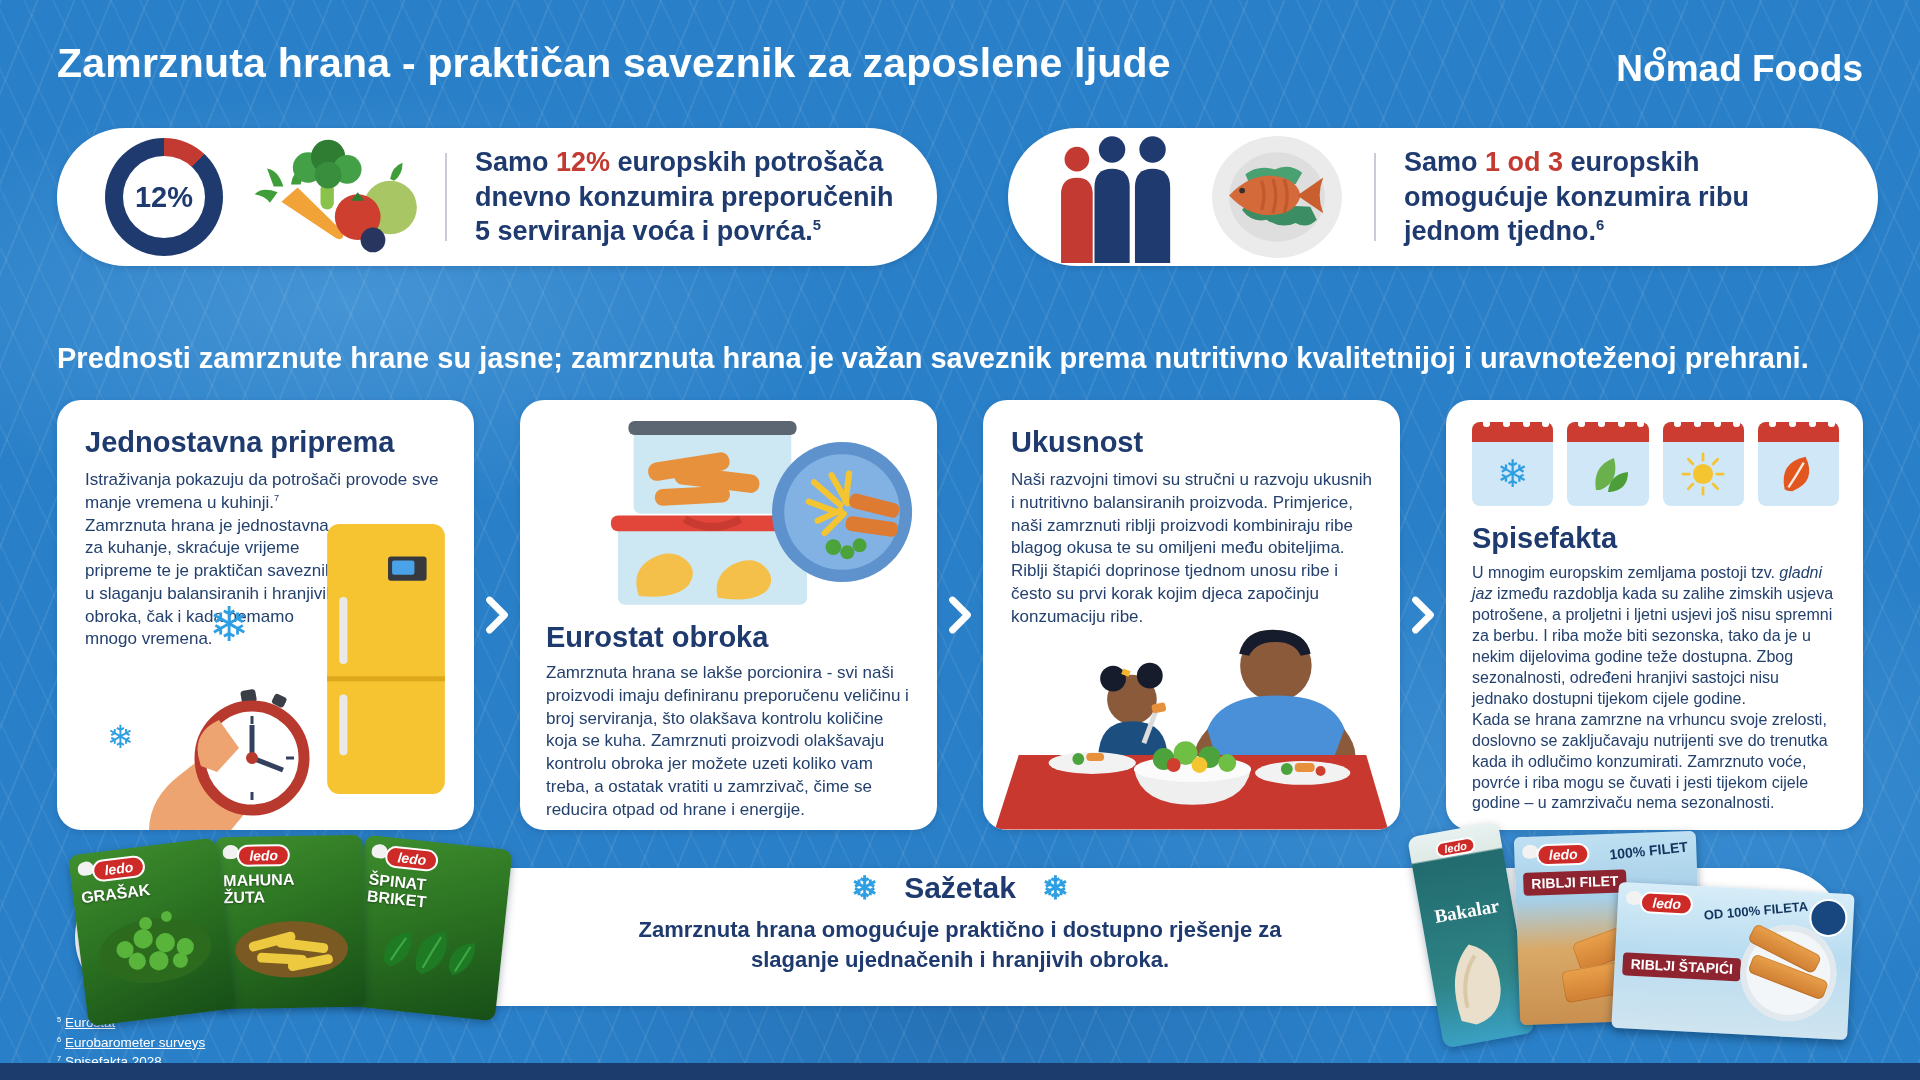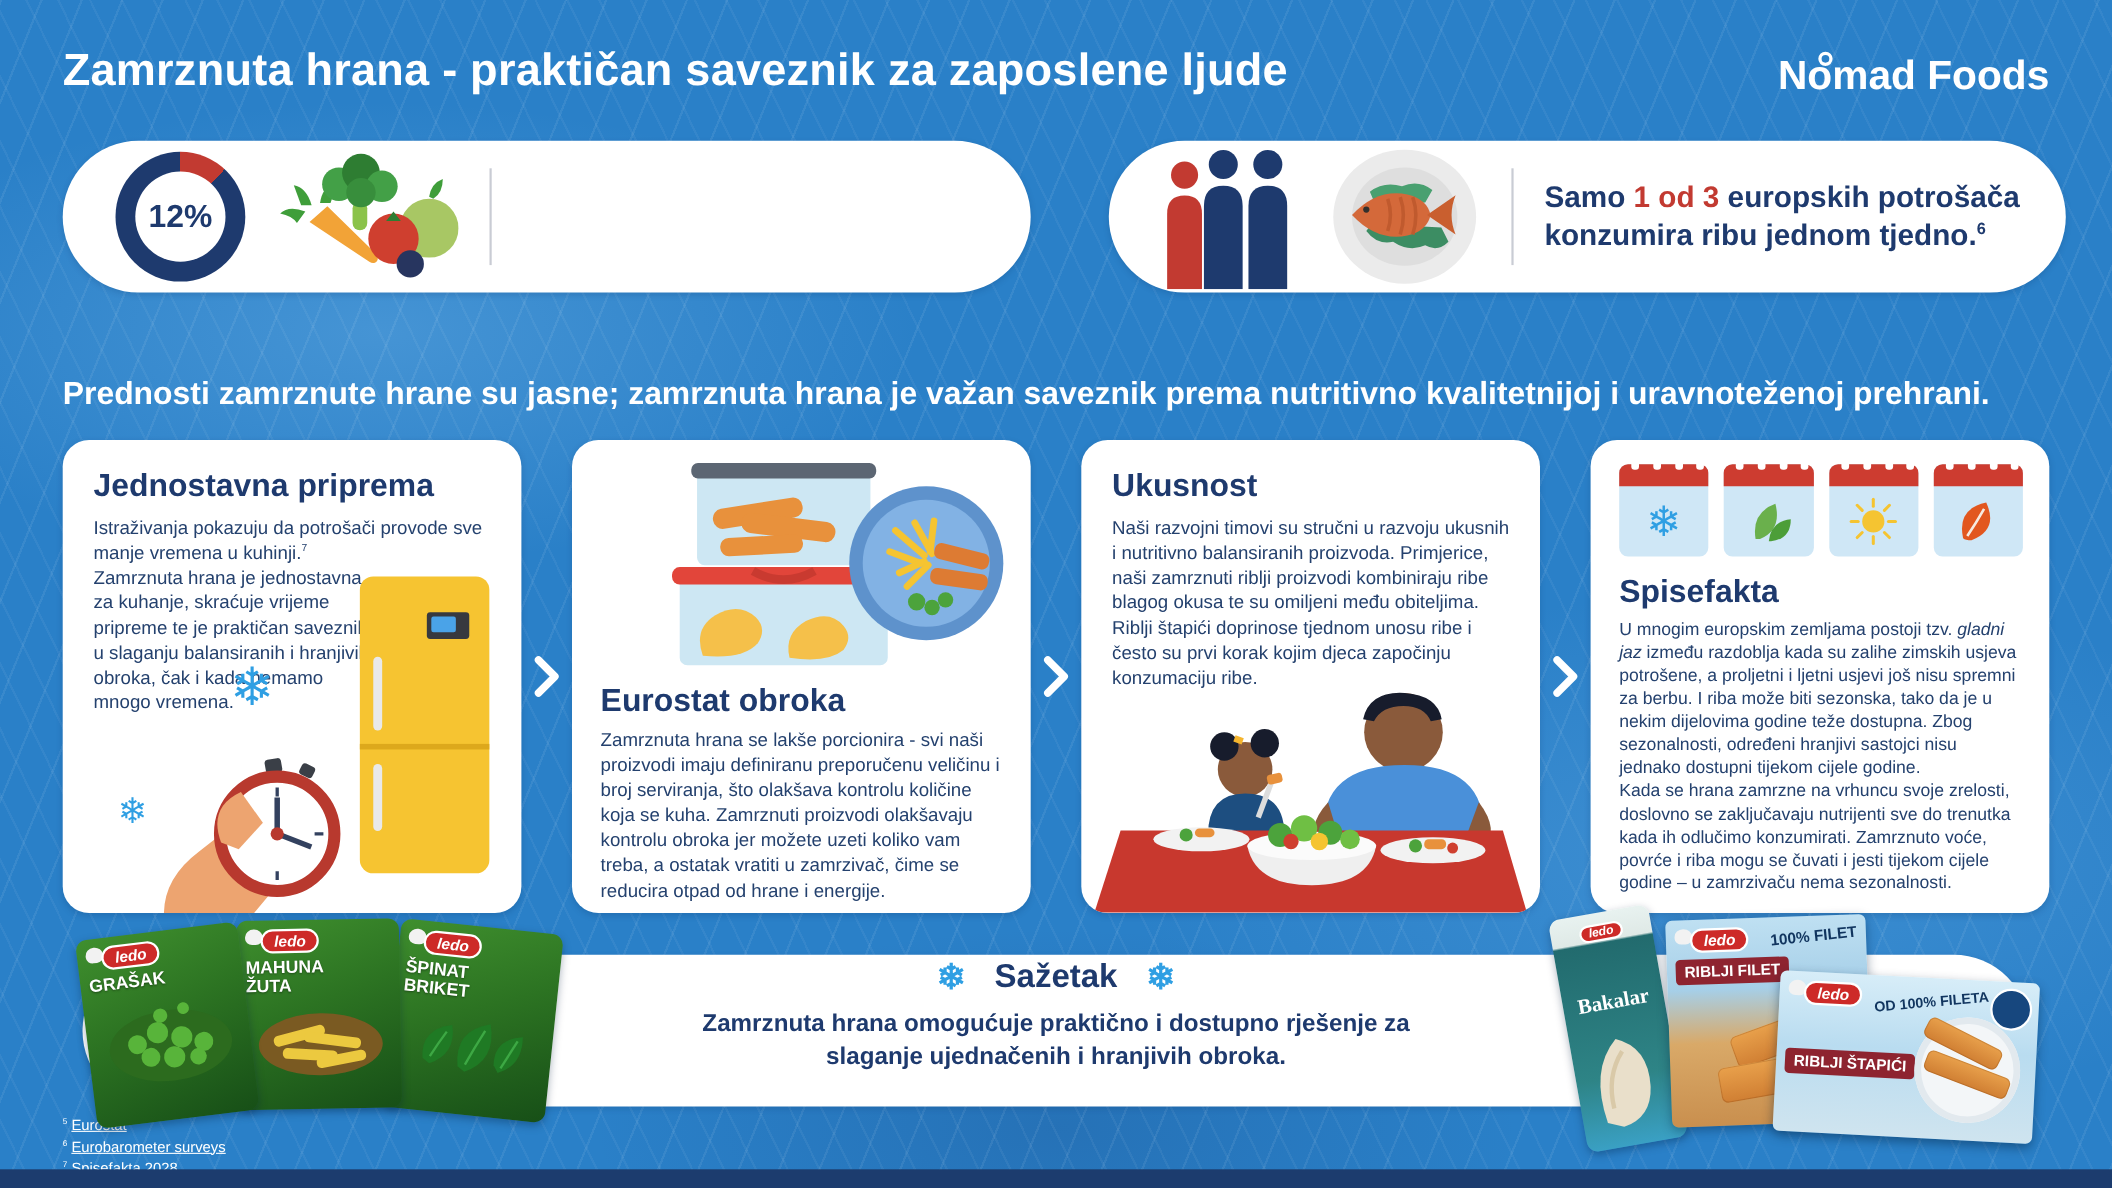--- a/index.html
+++ b/index.html
@@ -119,20 +119,23 @@
         <circle cx="107" cy="36" r="15" fill="#43a047"></circle>
         <circle cx="87" cy="42" r="14" fill="#388e3c"></circle>
         <circle cx="152" cy="76" r="28" fill="#a8c764"></circle>
         <path d="M152 46 q2 -13 13 -17 q0 13 -9 19 Z" fill="#3f9e3a"></path>
         <circle cx="118" cy="86" r="24" fill="#cf3f2f"></circle>
         <path d="M118 60 l7 9 -14 0 Z" fill="#2e7d32"></path>
         <circle cx="134" cy="110" r="13" fill="#27355f"></circle>
       </svg>
     </div>
     <div class="vdiv"></div>
+    <div class="stat-text">
+      <span>Samo </span><span class="red">12%</span><span> europskih potrošača dnevno konzumira preporučenih 5 serviranja voća i povrća.</span><sup class="fn">5</sup>
+    </div>
   </div>
 
   <div class="pill right">
     <div class="stat-art" style="margin-left:46px">
       <svg viewBox="0 0 150 150" width="132" height="132">
         <g fill="#1e3a6e">
           <circle cx="66" cy="21" r="15"></circle>
           <path d="M46 150 V64 q0 -21 20 -21 q20 0 20 21 V150 Z"></path>
           <circle cx="112" cy="21" r="15"></circle>
           <path d="M92 150 V64 q0 -21 20 -21 q20 0 20 21 V150 Z"></path>
@@ -150,21 +153,21 @@
         <path d="M46 52 q16 -12 36 -6 q18 -8 34 4 l-8 14 -56 2 Z" fill="#49a070"></path>
         <path d="M42 96 q12 16 30 12 q18 12 36 4 q14 8 26 -4 l-8 -16 -78 -4 Z" fill="#3c8d63"></path>
         <path d="M26 78 q28 -30 62 -23 q22 5 26 23 q-4 18 -26 23 q-34 7 -62 -23 Z" fill="#d4693a"></path>
         <path d="M110 78 l32 -22 q-9 22 0 44 Z" fill="#c95f2f"></path>
         <path d="M66 60 q6 18 0 36 M80 58 q7 20 0 42 M94 58 q7 20 0 42" stroke="#c05a2e" stroke-width="4" fill="none"></path>
         <circle cx="42" cy="72" r="3.5" fill="#33302d"></circle>
       </svg>
     </div>
     <div class="vdiv"></div>
     <div class="stat-text">
-      <span>Samo </span><span class="red">1 od 3</span><span> europskih potrošača konzumira ribu jednom tjedno.</span><sup class="fn">6</sup>
+      <span>Samo </span><span class="red">1 od 3</span><span> europskih omogućuje konzumira ribu jednom tjedno.</span><sup class="fn">6</sup>
     </div>
   </div>
 
   <div class="benefits">Prednosti zamrznute hrane su jasne;  zamrznuta hrana je važan saveznik prema nutritivno kvalitetnijoj i uravnoteženoj prehrani.</div>
 
   <div class="cards-row">
 
     <div class="card">
       <div class="card1-pad">
         <h2>Jednostavna priprema</h2>

